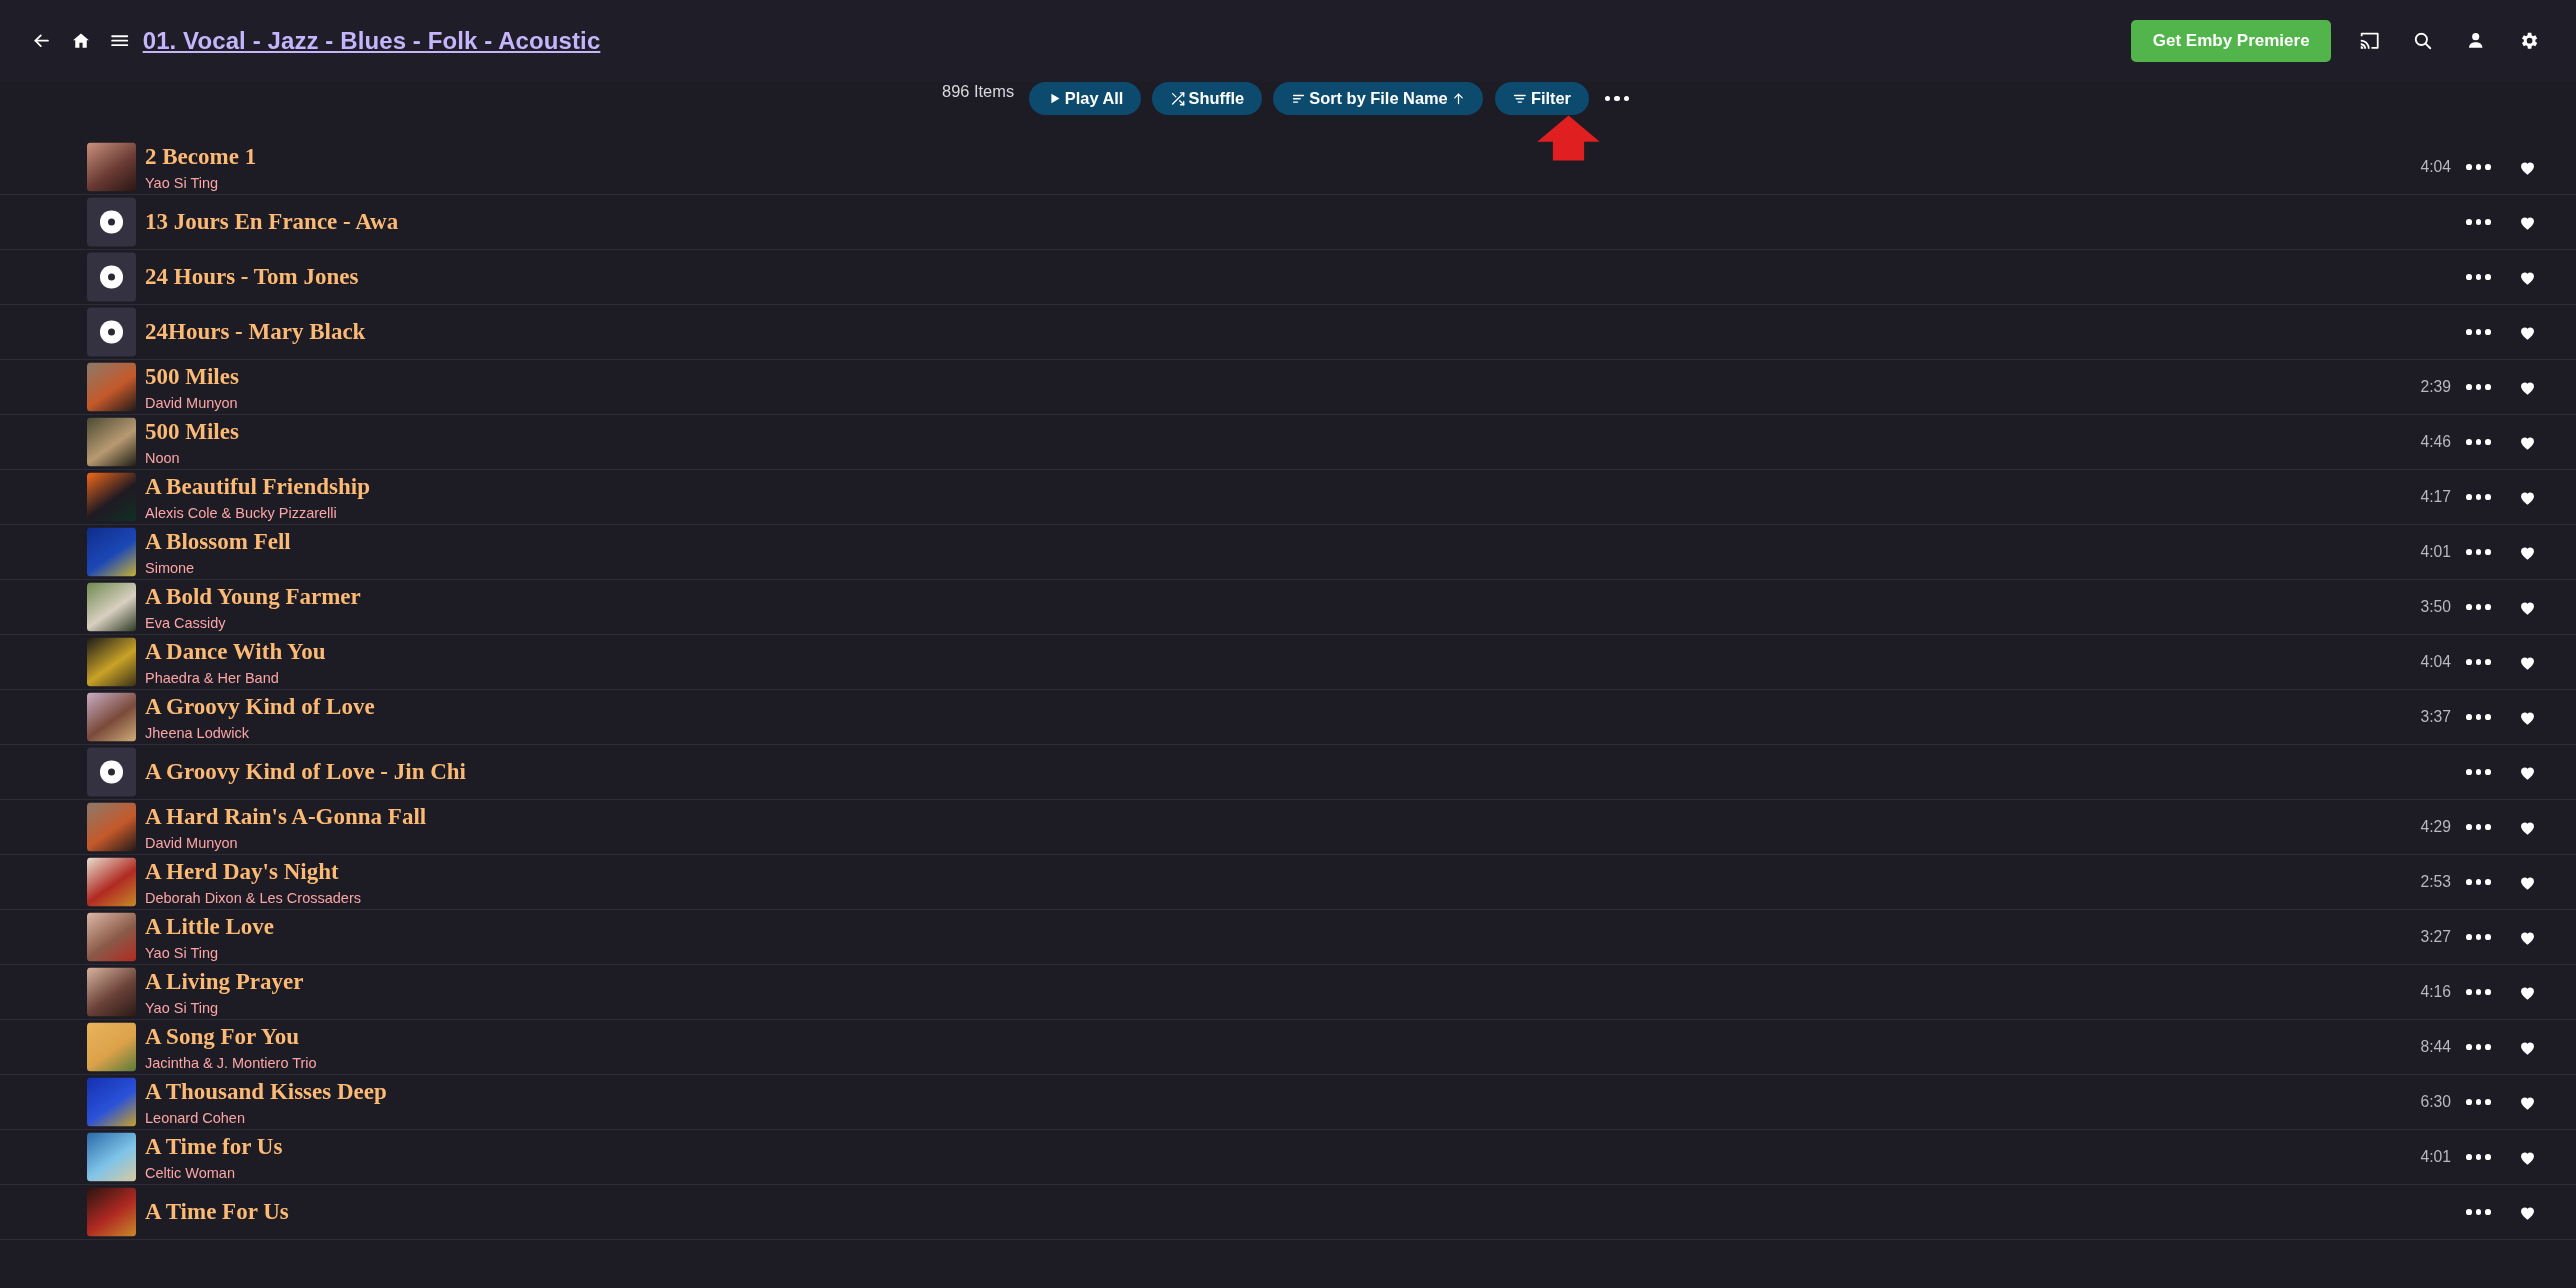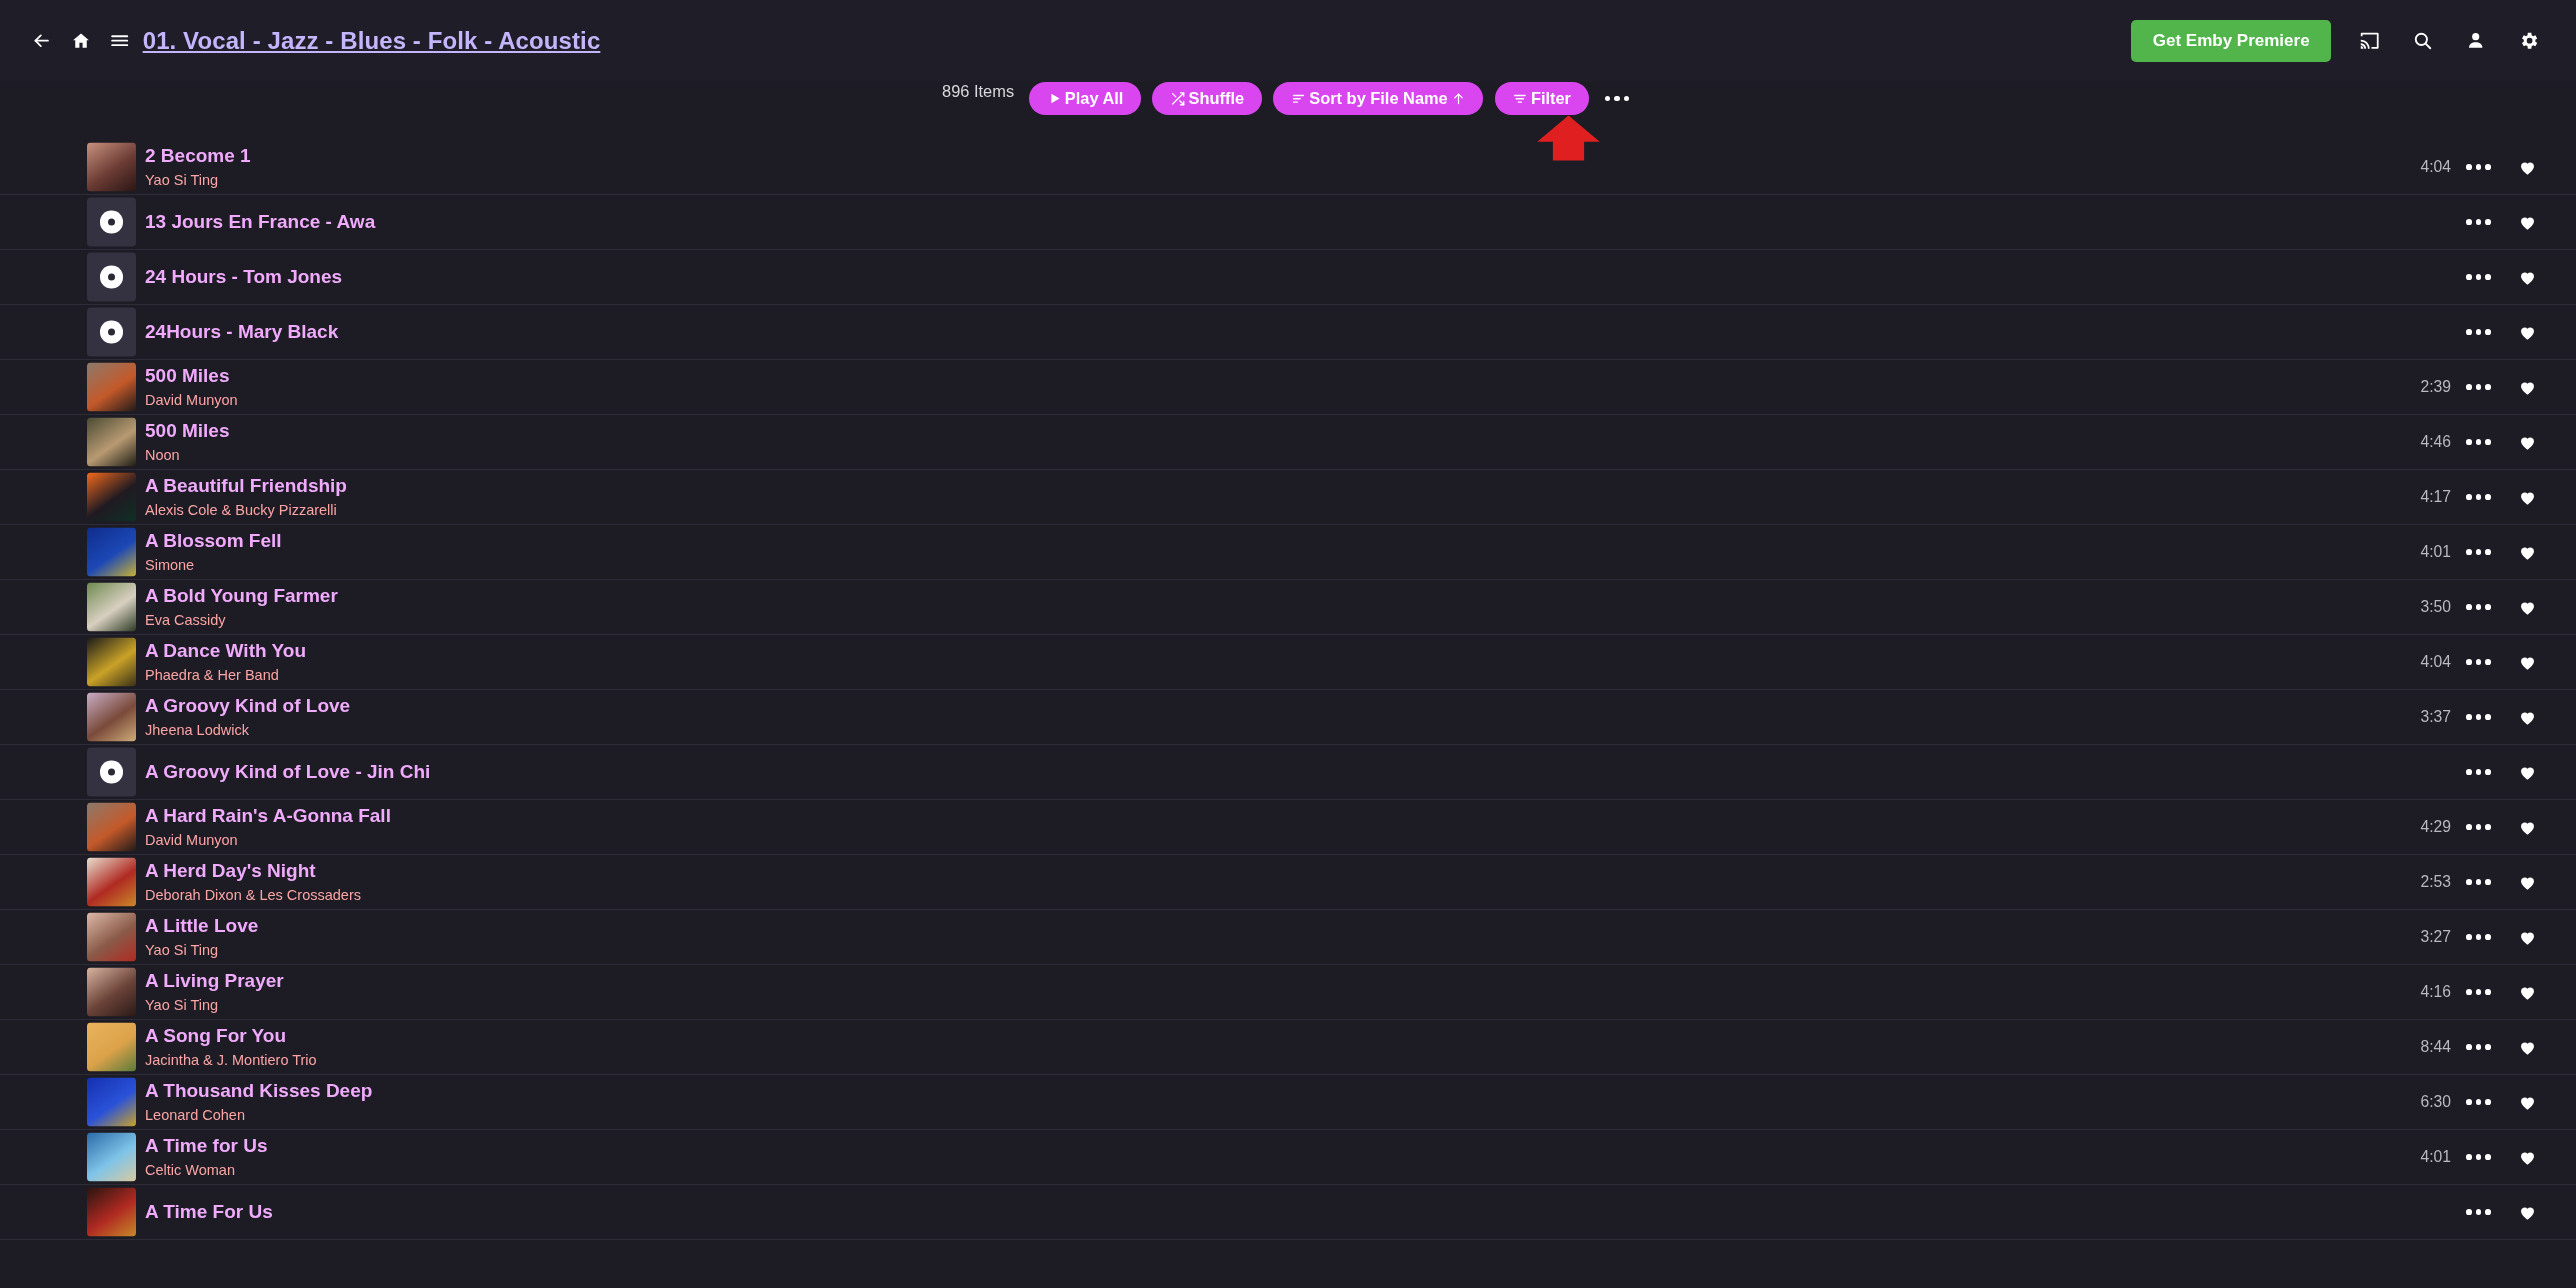--- a/index.html
+++ b/index.html
@@ -64,21 +64,21 @@
   .items-count {
     font-size:16.4px;
     color:#d8d8dd;
     margin-right:3.8px;
     white-space:nowrap;
   }
   .pill {
     display:flex;
     align-items:center;
     gap:3px;
-    background:#d946ef;
+    background:#0c4a6e;
     border:none;
     border-radius:16.4px;
     height:33px;
     padding:0 17.6px;
     color:#ffffff;
     font-size:16.4px;
     font-weight:700;
     cursor:pointer;
     white-space:nowrap;
     font-family:"Liberation Sans", sans-serif;
@@ -145,25 +145,26 @@
   }
   .row-text {
     margin-left:58px;
     display:flex;
     flex-direction:column;
     justify-content:center;
     min-width:0;
     flex:1 1 auto;
   }
   .row-title {
-    font-size:19px;
+    font-size:23px;
     font-weight:700;
-    color:#f0abfc;
+    color:#fdba74;
     line-height:1.28;
     white-space:nowrap;
+    font-family:Liberation Serif, serif;
   }
   .row-sub {
     font-size:14.5px;
     color:#fca5a5;
     line-height:1.3;
     margin-top:2.5px;
     white-space:nowrap;
   }
   .row-right {
     display:flex;

